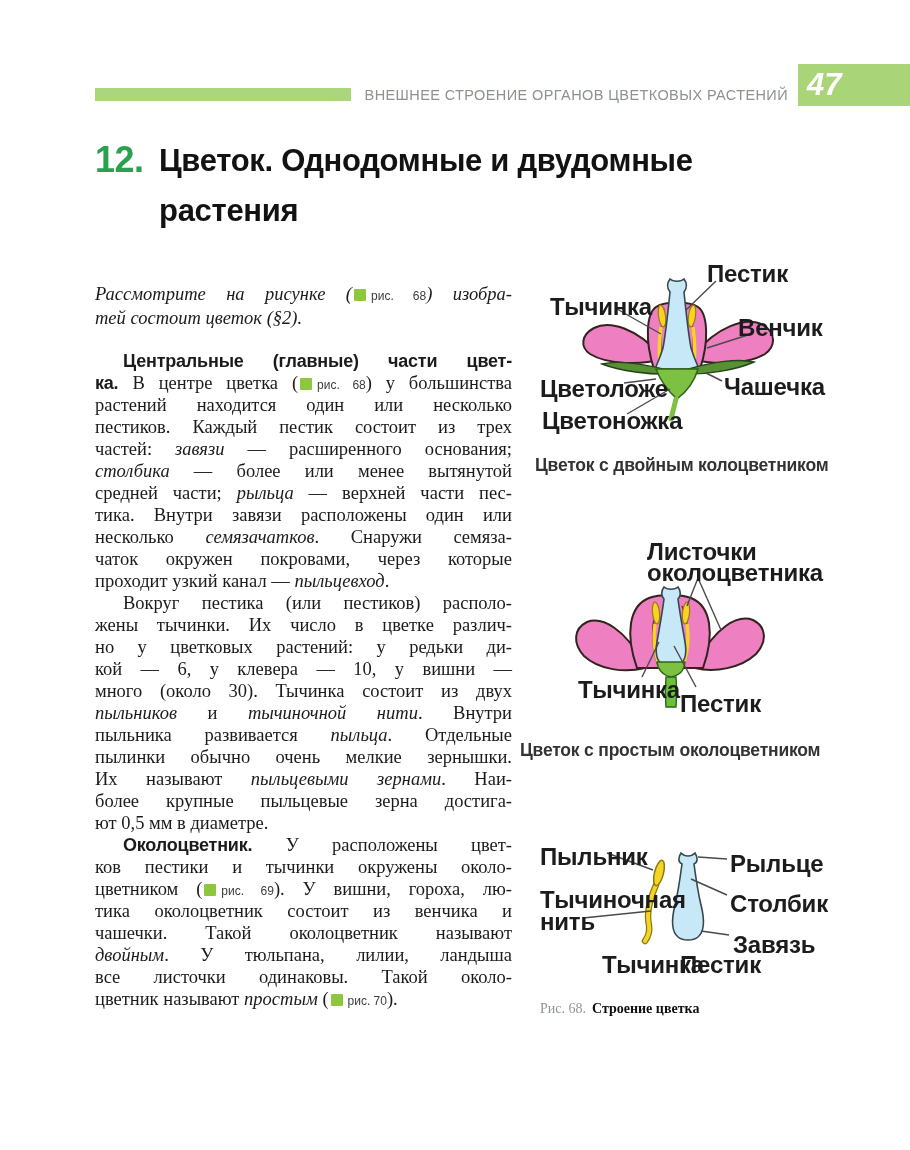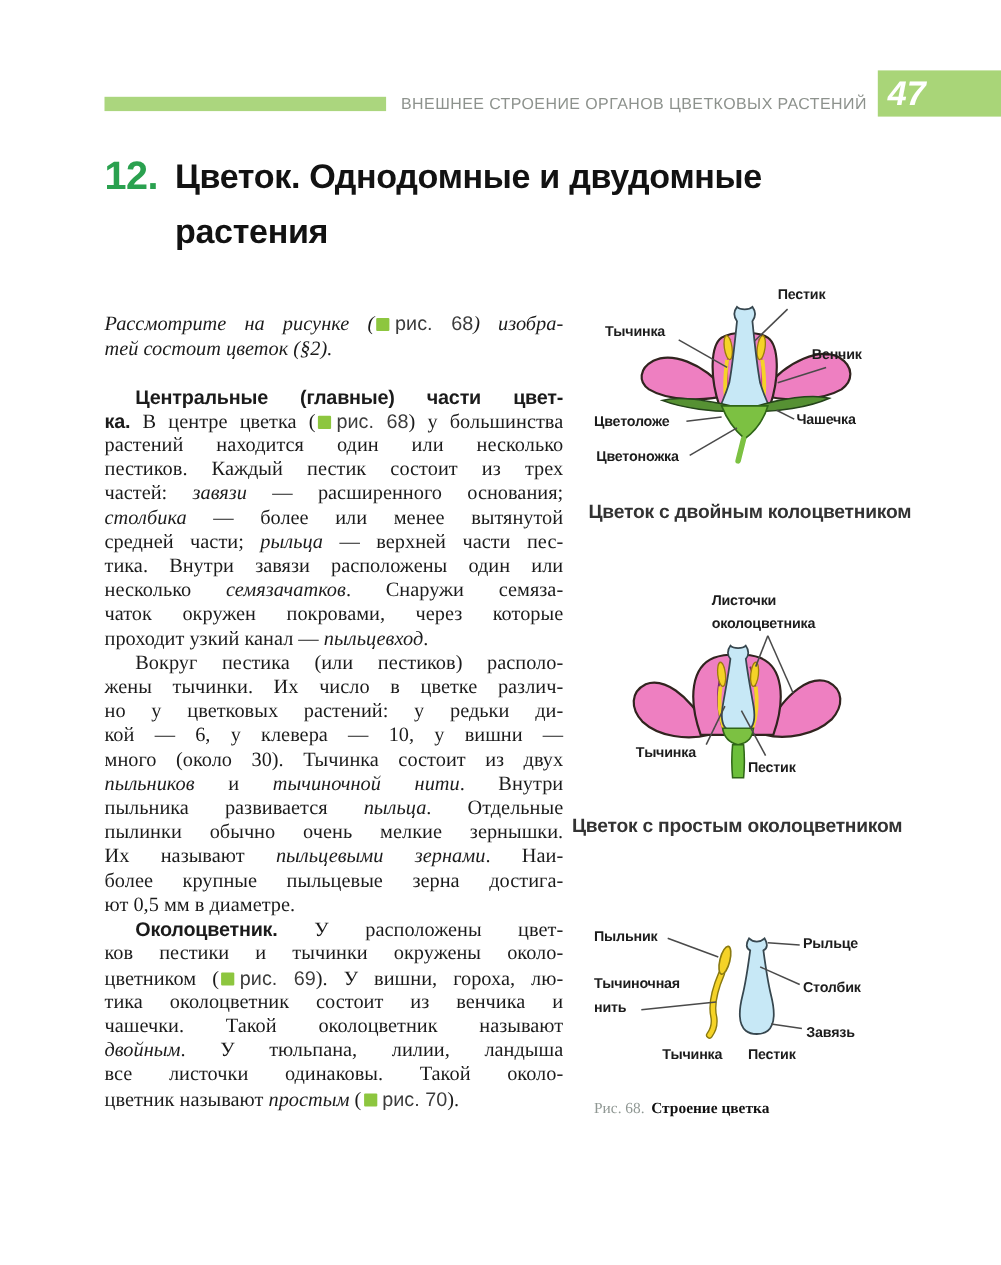--- a/index.html
+++ b/index.html
@@ -26,29 +26,29 @@
             font-family:"Liberation Serif",serif;font-size:18.5px;color:#1b1b1b;}
   .para{margin:0;}
   .line{line-height:22px;height:22px;text-align:justify;text-align-last:justify;overflow:visible;}
   .line.last{text-align-last:auto;}
   .line.ind{text-indent:28px;}
   .intro .line{line-height:23.7px;height:23.7px;}
   .seg-n{}
   .seg-i{font-style:italic;}
   .seg-b{font-family:"Liberation Sans",sans-serif;font-weight:bold;font-size:18px;
          letter-spacing:-0.2px;}
-  .seg-r{font-family:"Liberation Sans",sans-serif;font-size:18px;color:#3c3c3c;}
+  .seg-r{font-family:"Liberation Sans",sans-serif;font-size:12px;color:#3c3c3c;}
   .sq{display:inline-block;width:12px;height:12px;background:#8dc63f;border-radius:1px;
       margin:0 5px 0 2px;vertical-align:-1px;}
 
   
   .fig{position:absolute;}
   .fig svg{position:absolute;left:0;top:0;}
   .lbl{position:absolute;font-family:"Liberation Sans",sans-serif;font-weight:bold;
-       font-size:13px;color:#1c1c1c;white-space:nowrap;letter-spacing:-0.2px;}
+       font-size:24px;color:#1c1c1c;white-space:nowrap;letter-spacing:-0.2px;}
   .figcap{position:absolute;font-family:"Liberation Sans",sans-serif;font-weight:bold;
           font-size:17.5px;color:#333333;white-space:nowrap;letter-spacing:-0.2px;}
   .maincap{position:absolute;left:540px;top:1001px;font-family:Liberation Serif, serif;
            font-size:14px;white-space:nowrap;}
   .maincap .pref{color:#8f9793;font-weight:normal;margin-right:6px;}
   .maincap .ttl{color:#101010;font-weight:bold;}
 </style>
 </head>
 <body>
 

